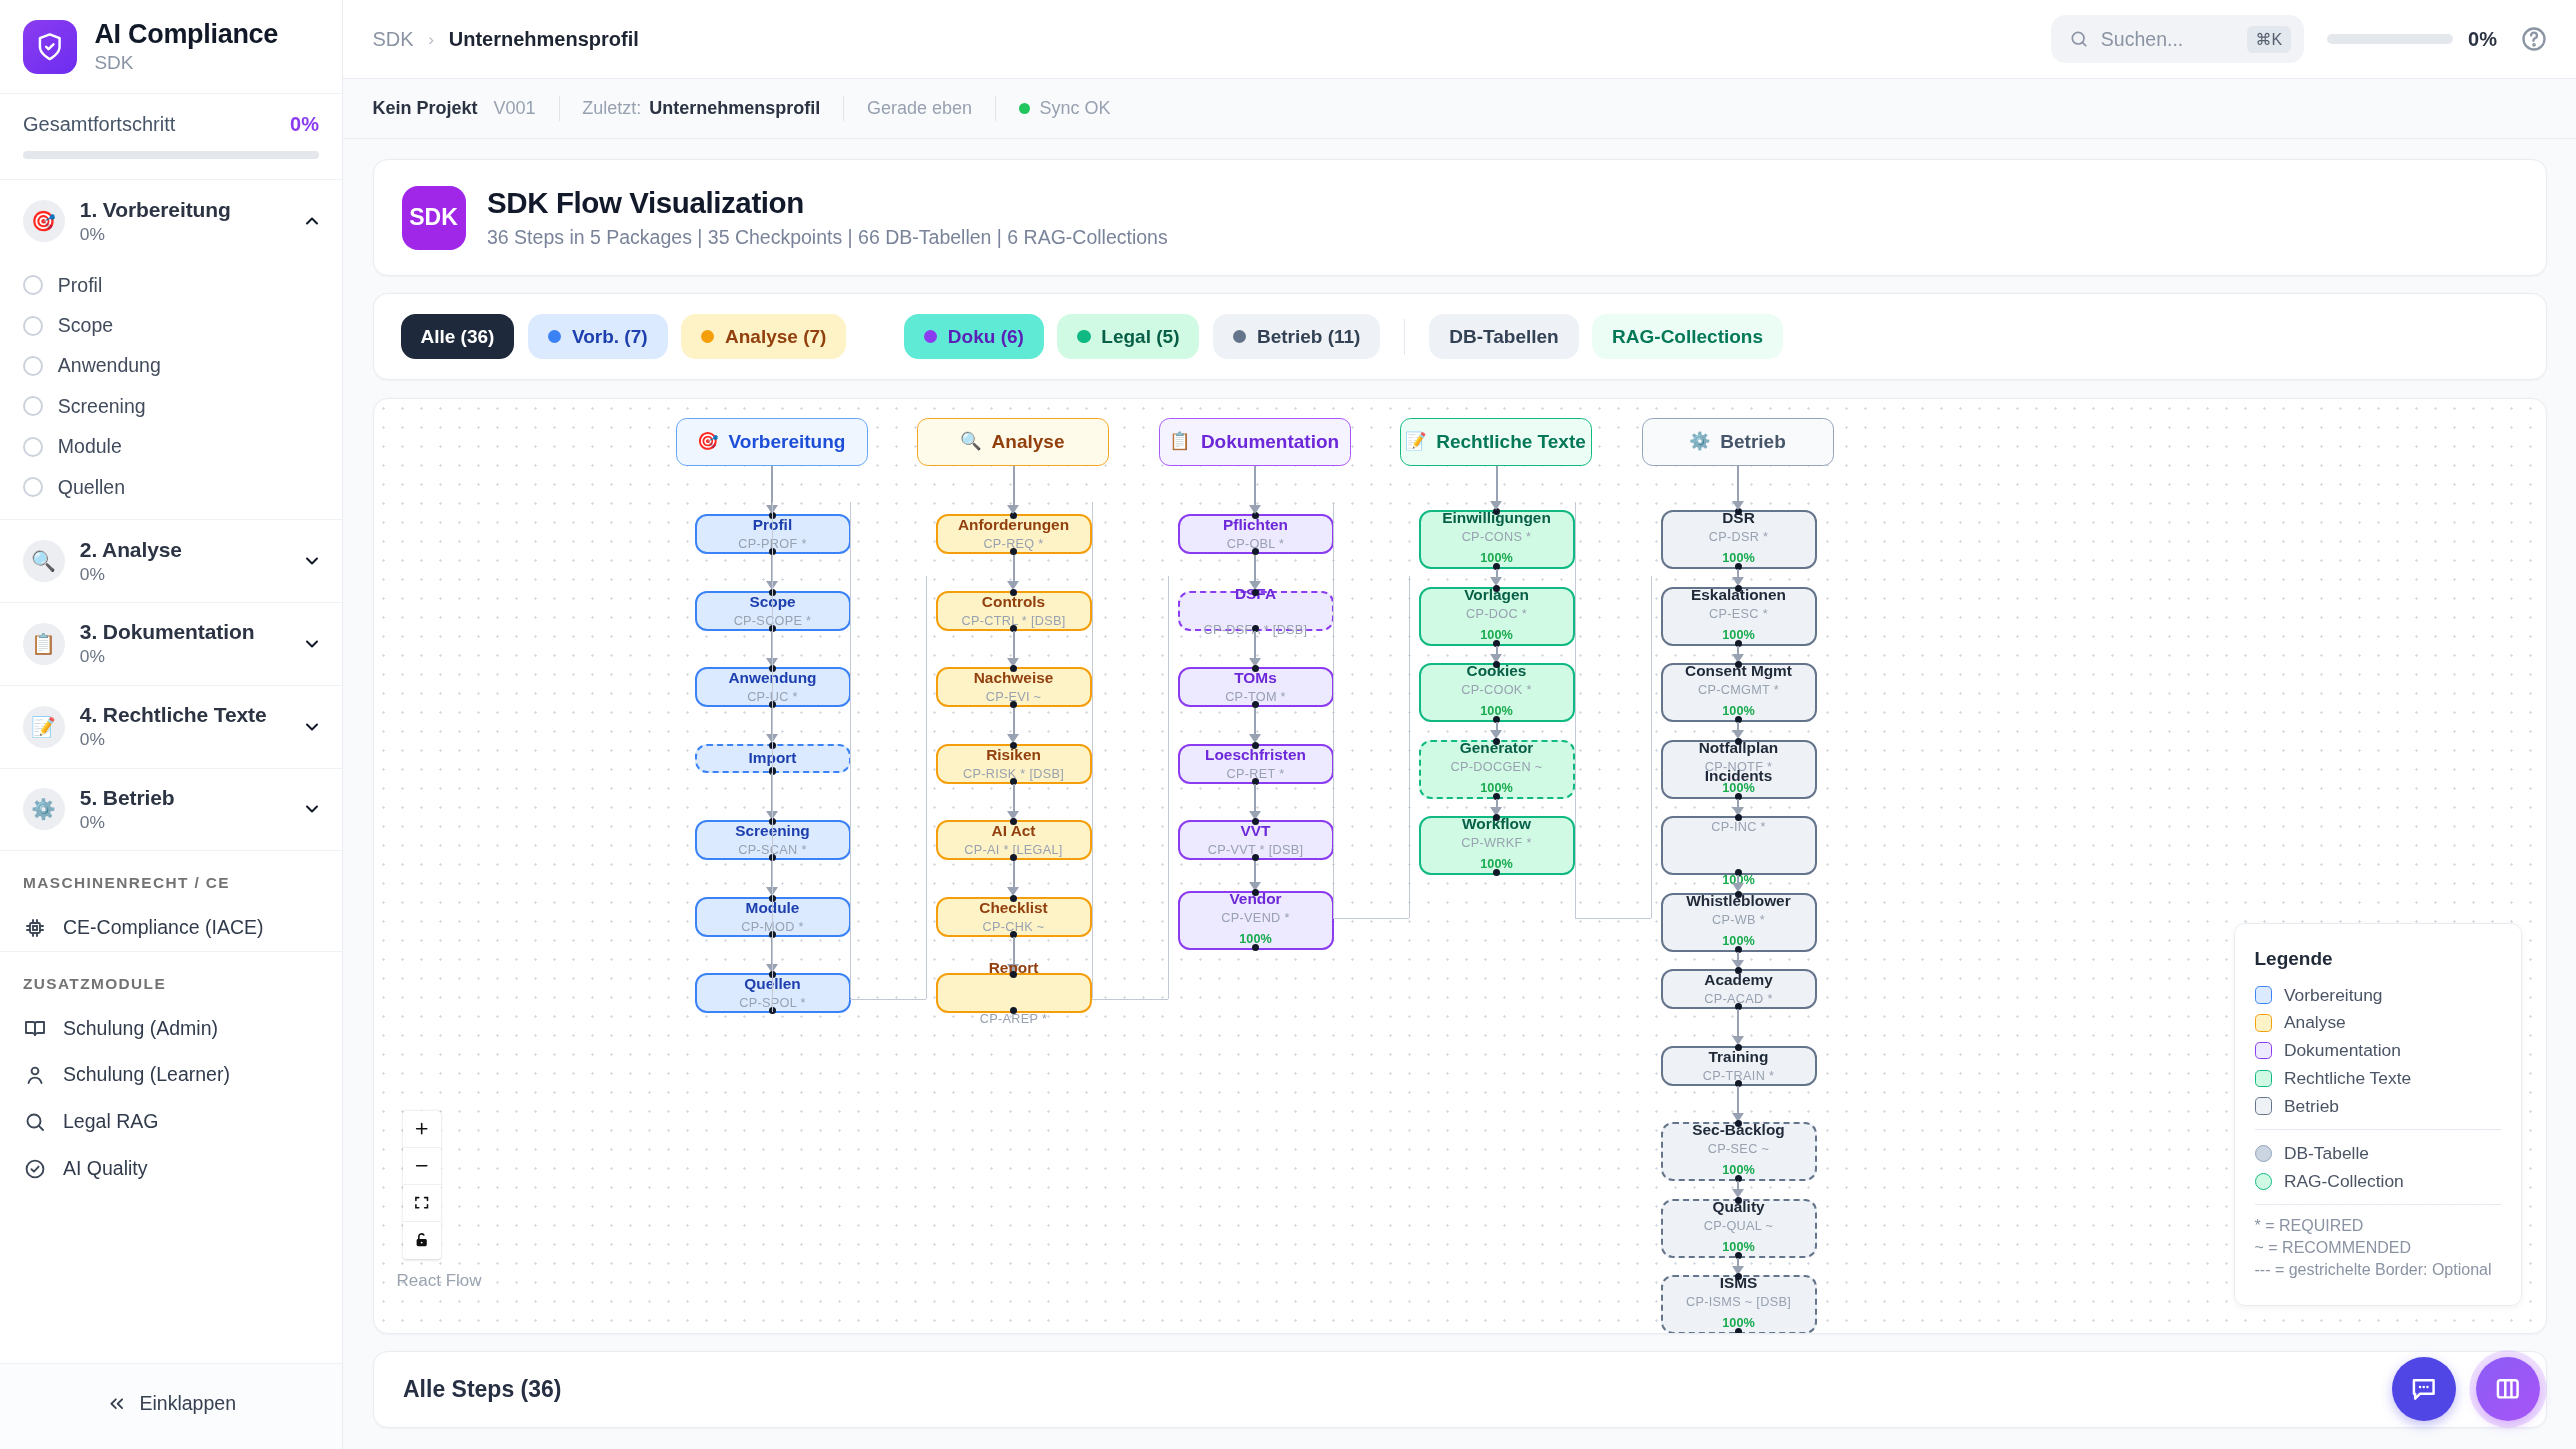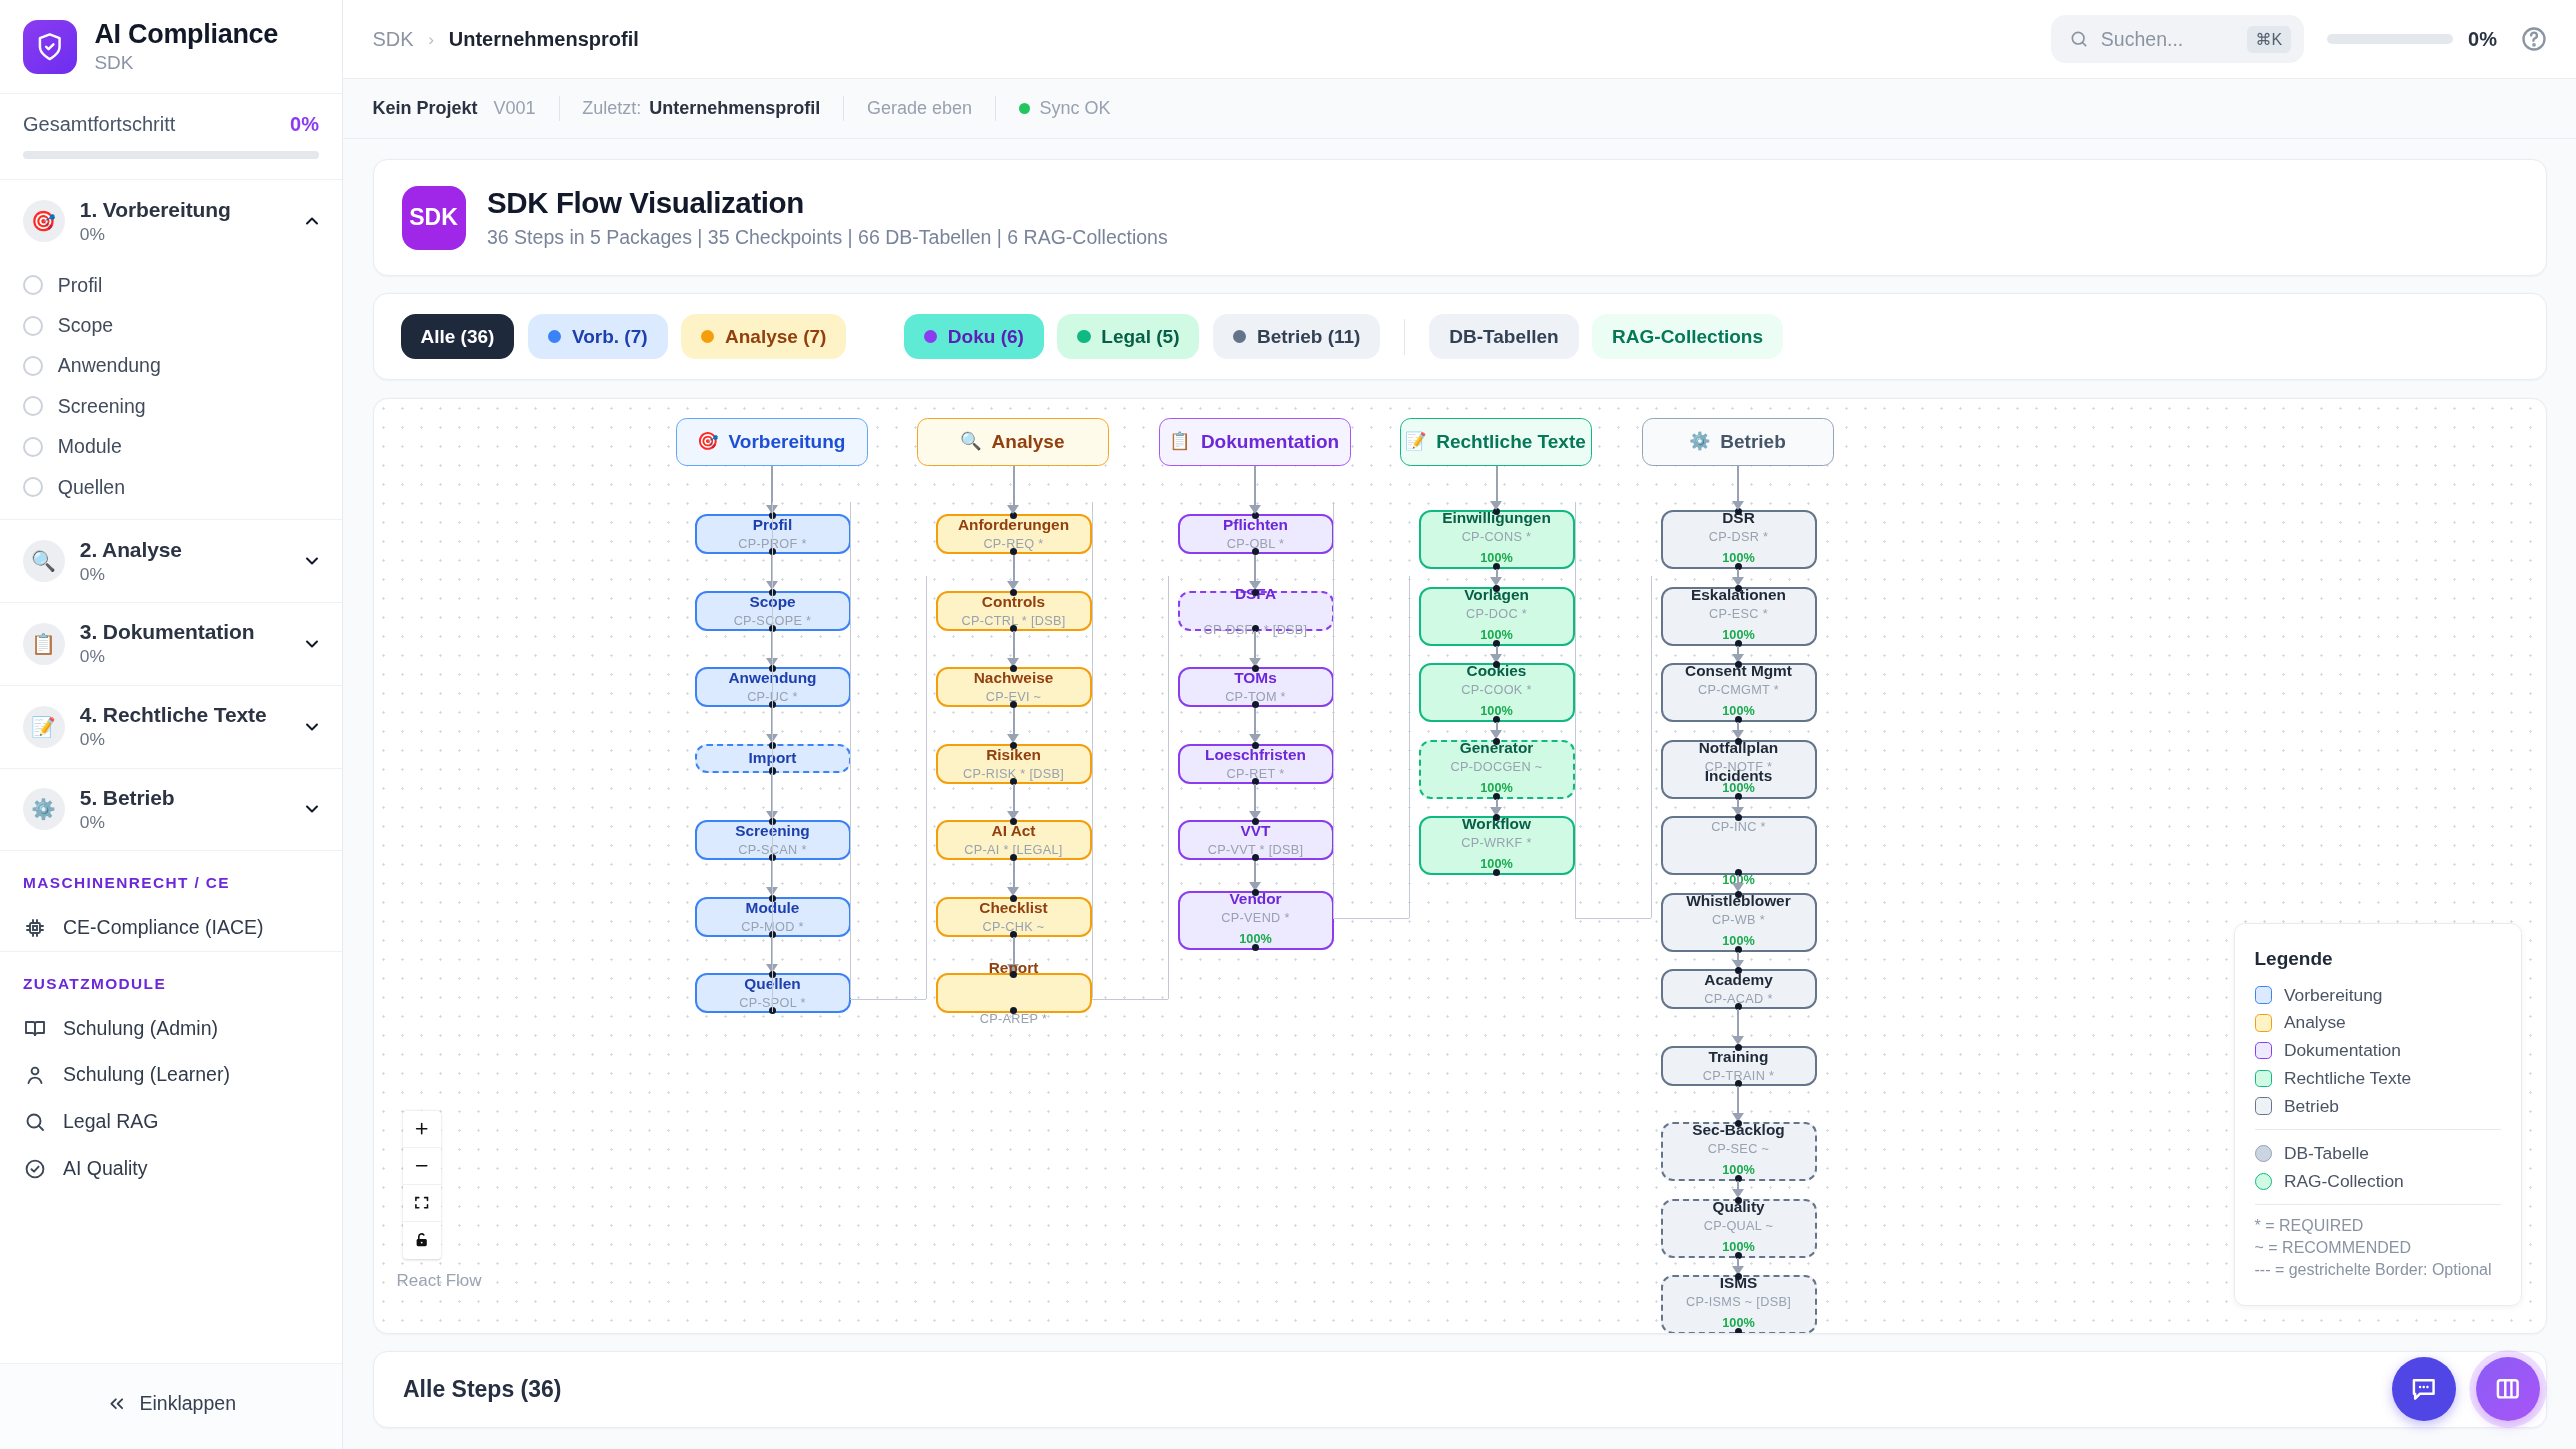--- a/index.html
+++ b/index.html
@@ -47,21 +47,21 @@
   .pkg-title { font-size: 21px; font-weight: 700; color: #2c3443; letter-spacing: -0.1px; }
   .pkg-pct { font-size: 17.4px; color: #6b7484; margin-top: 2px; }
   .chev { width: 20px; height: 20px; flex: 0 0 20px; color: #111827; }
   .chev svg { width: 20px; height: 20px; display: block; }
 
   .steps { padding: 2.7px 0 12px 0; }
   .step { display: flex; align-items: center; gap: 14.8px; padding: 8.7px 23px 8.7px 23px; }
   .step-radio { width: 20px; height: 20px; flex: 0 0 20px; border: 2px solid #ccd2dc; border-radius: 50%; background: #fff; }
   .step-label { font-size: 19.5px; color: #414b5c; }
 
-  .sb-section-title { font-size: 15.4px; letter-spacing: 1.4px; color: #6d28d9; font-weight: 600; padding: 23px 23px 12px 23px; }
+  .sb-section-title { font-size: 15.4px; letter-spacing: 1.4px; color: #737373; font-weight: 600; padding: 23px 23px 12px 23px; }
   .sb-link { display: flex; align-items: center; gap: 16px; padding: 11.4px 23px; }
   .sb-link-ico { width: 24px; height: 24px; flex: 0 0 24px; color: #3d4757; }
   .sb-link-ico svg { width: 24px; height: 24px; display: block; }
   .sb-link-label { font-size: 19.5px; color: #313b4b; }
   .sb-div { height: 0.7px; background: #eef1f5; }
 
   .sb-foot { border-top: 0.7px solid #eef1f5; background: #fbfcfd; padding: 17.4px 0 23px 0; }
   .sb-foot-btn { display: flex; align-items: center; justify-content: center; gap: 12px; padding: 10.7px 0; }
   .sb-foot-btn .ic { width: 21.5px; height: 21.5px; }
   .sb-foot-btn .ic svg { width: 21.5px; height: 21.5px; display: block; }

